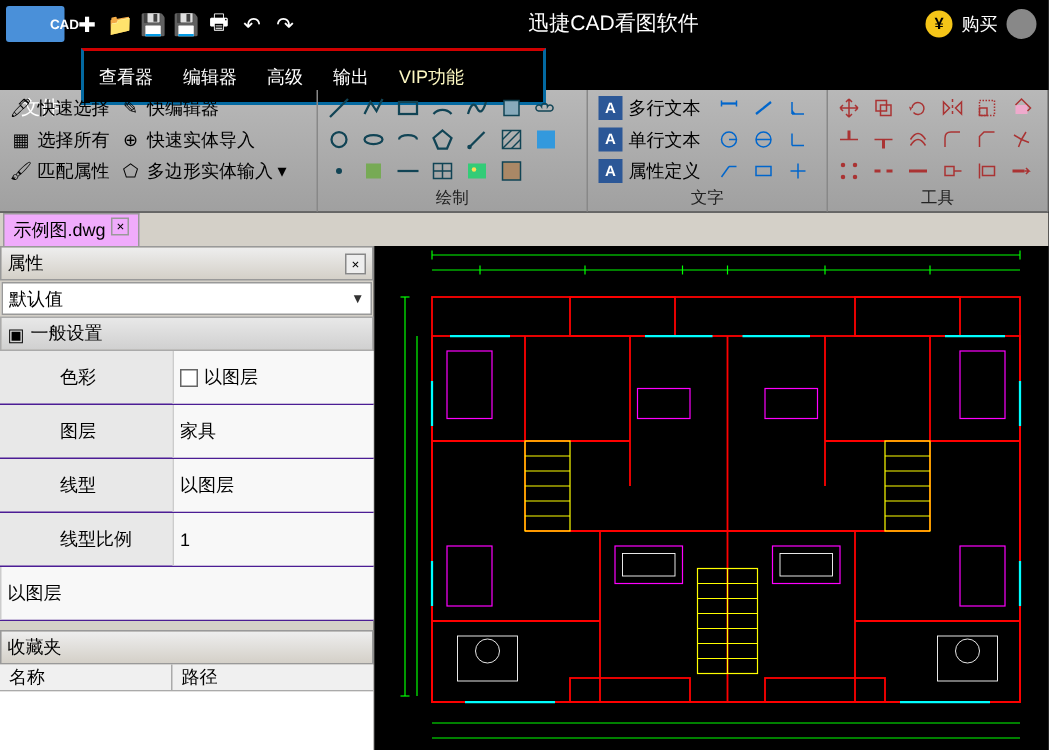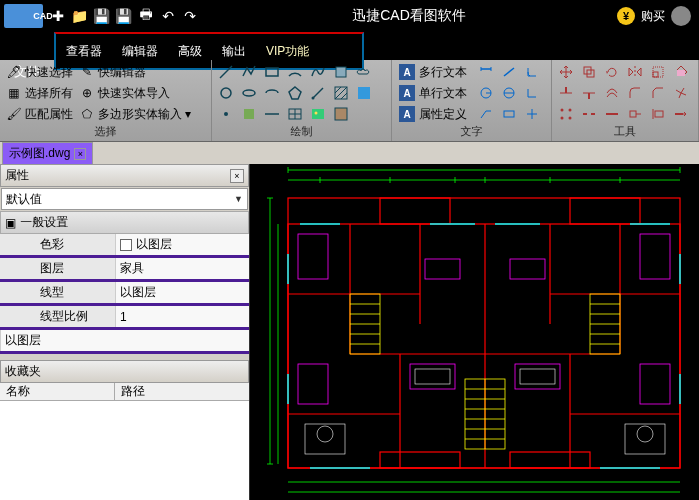--- a/index.html
+++ b/index.html
@@ -31,33 +31,33 @@
 .picon { width:16px; height:16px; display:inline-flex; align-items:center; justify-content:center; }
 .pgrid { display:grid; grid-template-columns:repeat(7,22px); grid-auto-rows:20px; gap:1px; }
 .pgrid6 { display:grid; grid-template-columns:repeat(6,22px); grid-auto-rows:20px; gap:1px; }
 .gicon { width:20px; height:20px; display:flex; align-items:center; justify-content:center; cursor:pointer; }
 .pgrid svg, .pgrid6 svg { width:16px; height:16px; }
 .txtrow { display:flex; align-items:center; gap:4px; height:20px; padding:0 3px; cursor:pointer;}
 .txtA { width:16px;height:16px;background:#2b5797;color:#fff;display:flex;align-items:center;justify-content:center;font-size:10px;font-weight:bold;}
 
 
 .doctabs { height:22px; background:#d4d0c8; display:flex; align-items:flex-end; padding-left:2px; }
-.doctab { background:#8b5cf6; border:1px solid #999; border-bottom:none; padding:2px 6px; display:flex; align-items:center; gap:4px; font-size:11px; }
+.doctab { background:#f0abfc; border:1px solid #999; border-bottom:none; padding:2px 6px; display:flex; gap:4px; font-size:11px; }
 .doctab .x { width:12px; height:12px; border:1px solid #999; display:flex; align-items:center; justify-content:center; font-size:9px; cursor:pointer; }
 
 
 .main { display:flex; height:340px; }
 .side { width:250px; display:flex; flex-direction:column; background:#d4d0c8; border-right:1px solid #333; }
 .side-title { background:linear-gradient(#eee,#d4d0c8); border:1px solid #999; padding:2px 4px; display:flex; justify-content:space-between; align-items:center; font-size:12px;}
 .side-title .x { width:14px;height:14px;border:1px solid #888;display:flex;align-items:center;justify-content:center;font-size:9px;cursor:pointer;background:#eee;}
 .combo { height:22px; background:#fff; border:1px solid #999; margin:1px; display:flex; align-items:center; padding:0 4px; position:relative;}
 .combo::after{content:"▼";position:absolute;right:4px;font-size:9px;color:#333;}
 .group-hdr { background:linear-gradient(#e8e8e8,#d0d0d0); border:1px solid #aaa; padding:2px 4px; font-size:11px; display:flex; align-items:center; gap:4px;}
 .prop-grid { background:#e8e8e8; }
-.prop-row { display:flex; height:24px; border-bottom:3px solid #4c1d95; font-size:11px; }
+.prop-row { display:flex; height:36px; border-bottom:1px solid #4c1d95; font-size:11px; }
 .prop-row .k { width:115px; padding-left:40px; display:flex; align-items:center; }
 .prop-row .v { flex:1; background:#f8f8f8; padding-left:4px; display:flex; align-items:center; border-left:1px solid #ccc;}
 .colorswatch{width:12px;height:12px;border:1px solid #666;background:#fff;margin-right:4px;}
 .fav-title { background:linear-gradient(#eee,#d4d0c8); border:1px solid #999; padding:2px 4px; font-size:12px;}
 .fav-hdr { display:flex; height:18px; background:#f0f0f0; border-bottom:1px solid #aaa; font-size:11px;}
 .fav-hdr div:first-child{width:115px;padding-left:6px;border-right:1px solid #aaa;}
 .fav-hdr div:last-child{flex:1;padding-left:6px;}
 .fav-body { flex:1; background:#fff; }
 
 
@@ -117,21 +117,20 @@
             <span class="picon">✎</span>
             <span>快编辑器</span>
           </div>
         <div class="prow">
             <span class="picon">⊕</span>
             <span>快速实体导入</span>
           </div>
         <div class="prow"><span class="picon">⬠</span><span>多边形实体输入</span>▾</div>
       </div>
     </div>
-    <div class="panel-label">选择</div>
   </div>
 
   <div class="panel" style="width:180px">
     <div class="panel-body">
         <div class="pgrid">
       <div class="gicon">
             <svg>
               <line x1="2" y1="14" x2="14" y2="2" stroke="#145" stroke-width="1.5"></line>
             </svg>
           </div>

